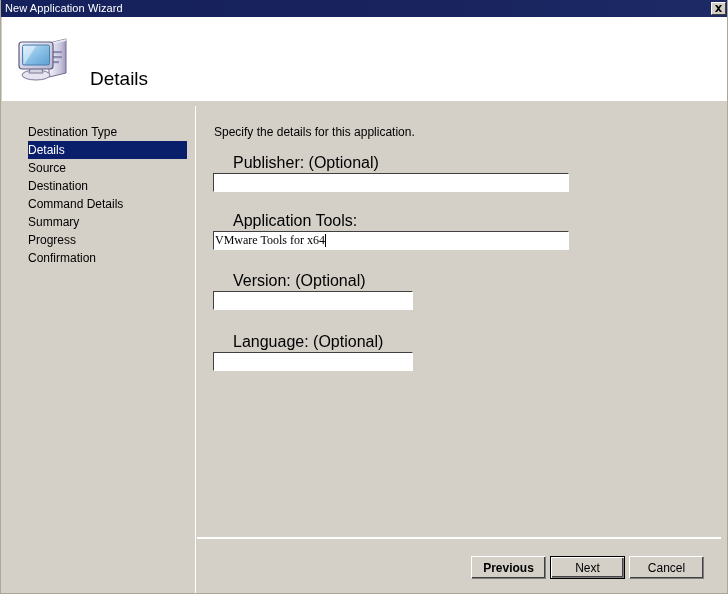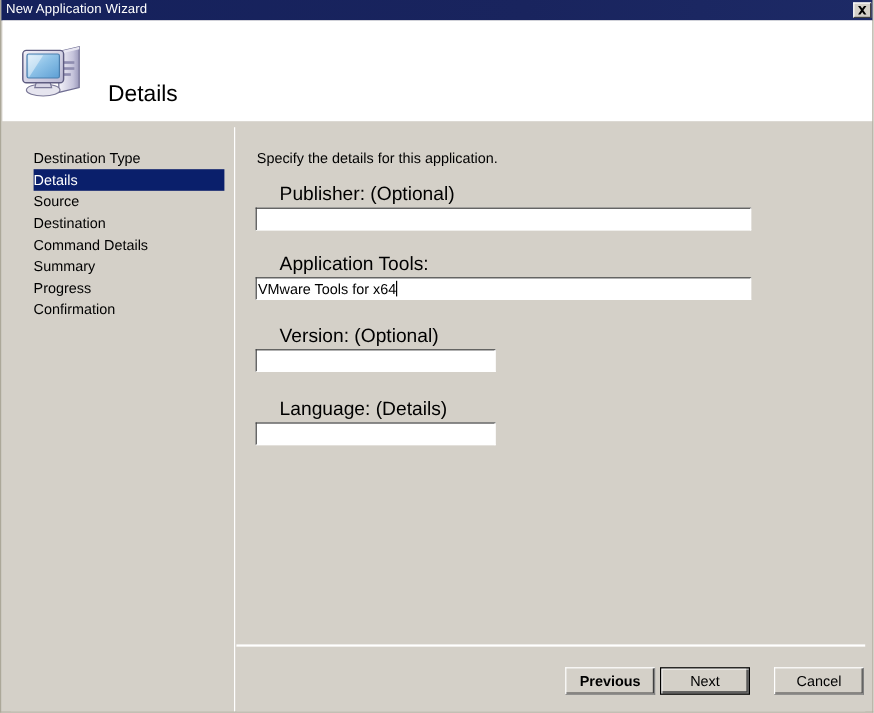--- a/index.html
+++ b/index.html
@@ -190,21 +190,21 @@
     border-right: 1px solid #ffffff;
     border-bottom: 1px solid #ffffff;
     padding: 0 1px;
     display: flex;
     align-items: center;
     font-size: 12px;
     font-family: "Liberation Sans", sans-serif;
     color: #000000;
     overflow: hidden;
   }
-  .textbox.wide  { width: 413px; }
+  .textbox.wide  { width: 356px; font-family: Liberation Serif, serif; }
   .textbox.short { width: 200px; }
   .textbox-value { white-space: nowrap; }
   .caret {
     display: inline-block;
     width: 1px;
     height: 13px;
     background: #000000;
     margin-left: 0px;
   }
 
@@ -235,21 +235,21 @@
     box-shadow: inset -1px -1px 0 0 #404040;
   }
   .btn.focused {
     border: 1px solid #000000;
     box-shadow: inset 1px 1px 0 0 #ffffff,
                 inset -1px -1px 0 0 #808080,
                 inset -2px -2px 0 0 #404040;
   }
   #btn-previous { left: 274px; font-weight: bold; }
   #btn-next     { left: 353px; }
-  #btn-cancel   { left: 432px; margin-left: 16px; }
+  #btn-cancel   { left: 432px; }
 </style>
 </head>
 <body>
 
 <div id="window">
 
   <div id="titlebar">
     <span id="titlebar-text">New Application Wizard</span>
     <div id="close-button">
       <span>
@@ -333,21 +333,21 @@
         </div>
 
         <div class="field-group" style="top:168px;">
           <div class="field-label">Version: (Optional)</div>
           <div class="textbox short">
             <span class="textbox-value"></span>
           </div>
         </div>
 
         <div class="field-group" style="top:229px;">
-          <div class="field-label">Language: (Details)</div>
+          <div class="field-label">Language: (Optional)</div>
           <div class="textbox short">
             <span class="textbox-value"></span>
           </div>
         </div>
 
       </div>
 
       <div id="main-divider"></div>
 
       <div id="main-bottom">

